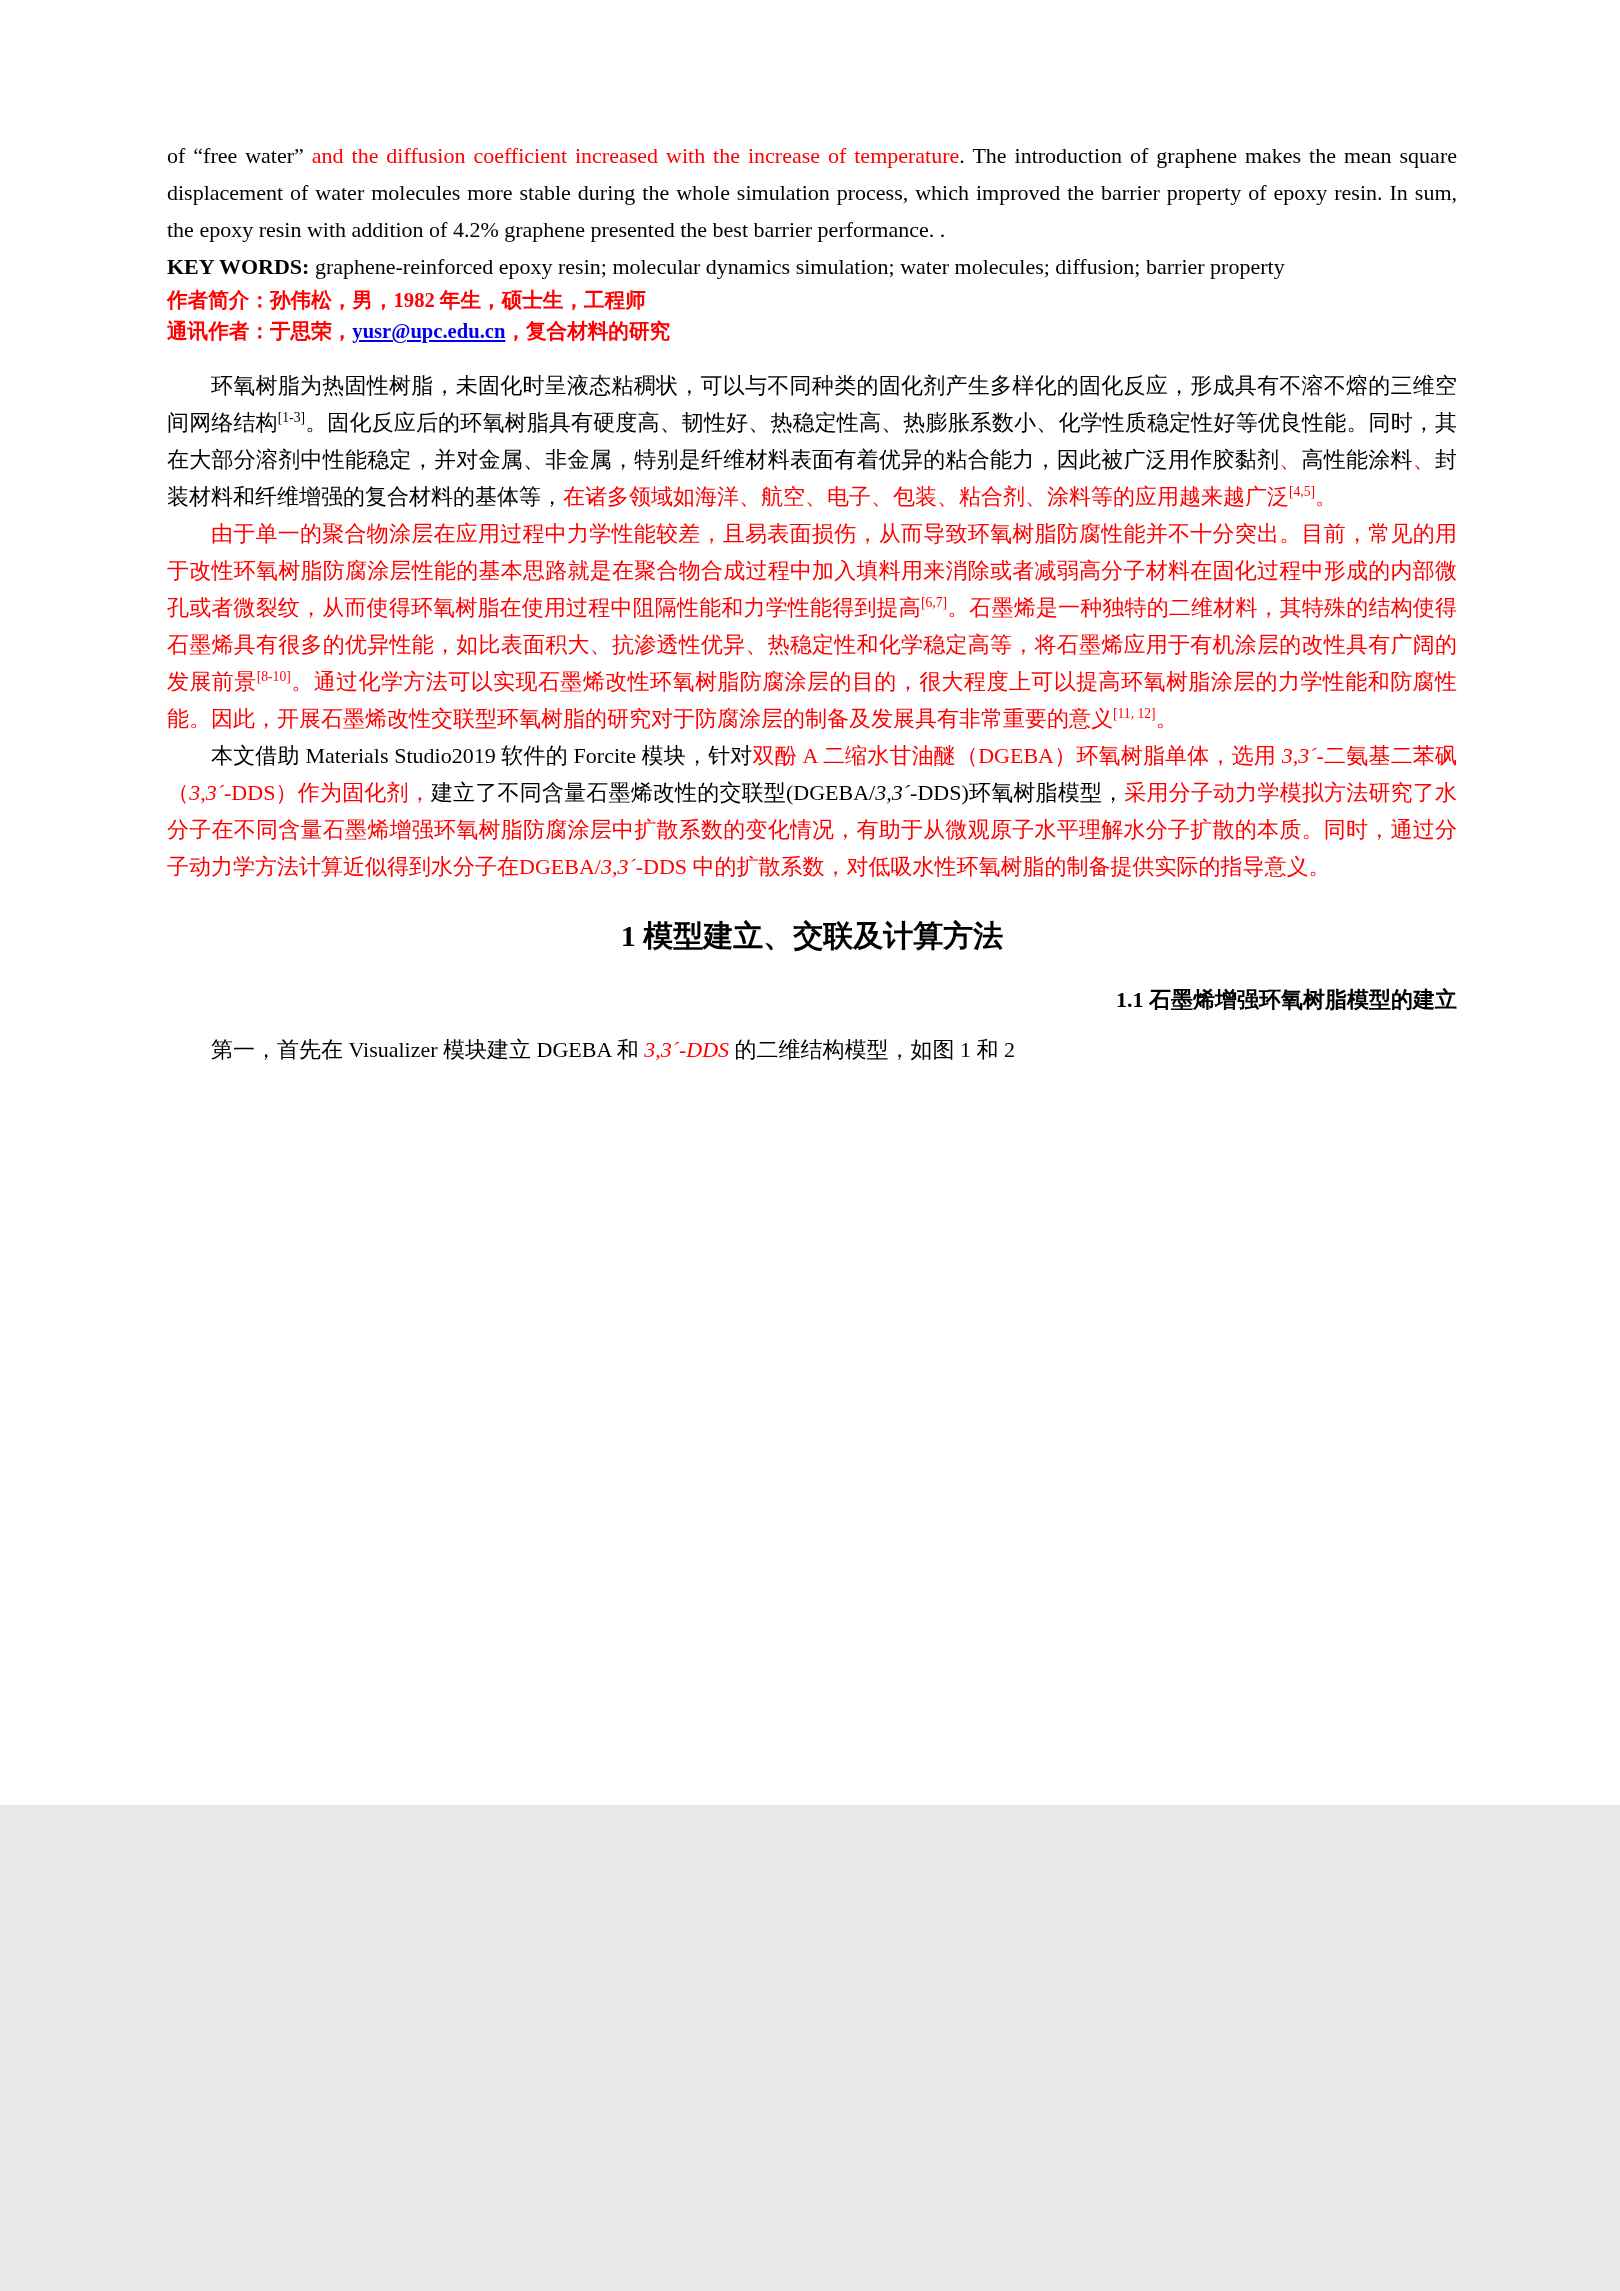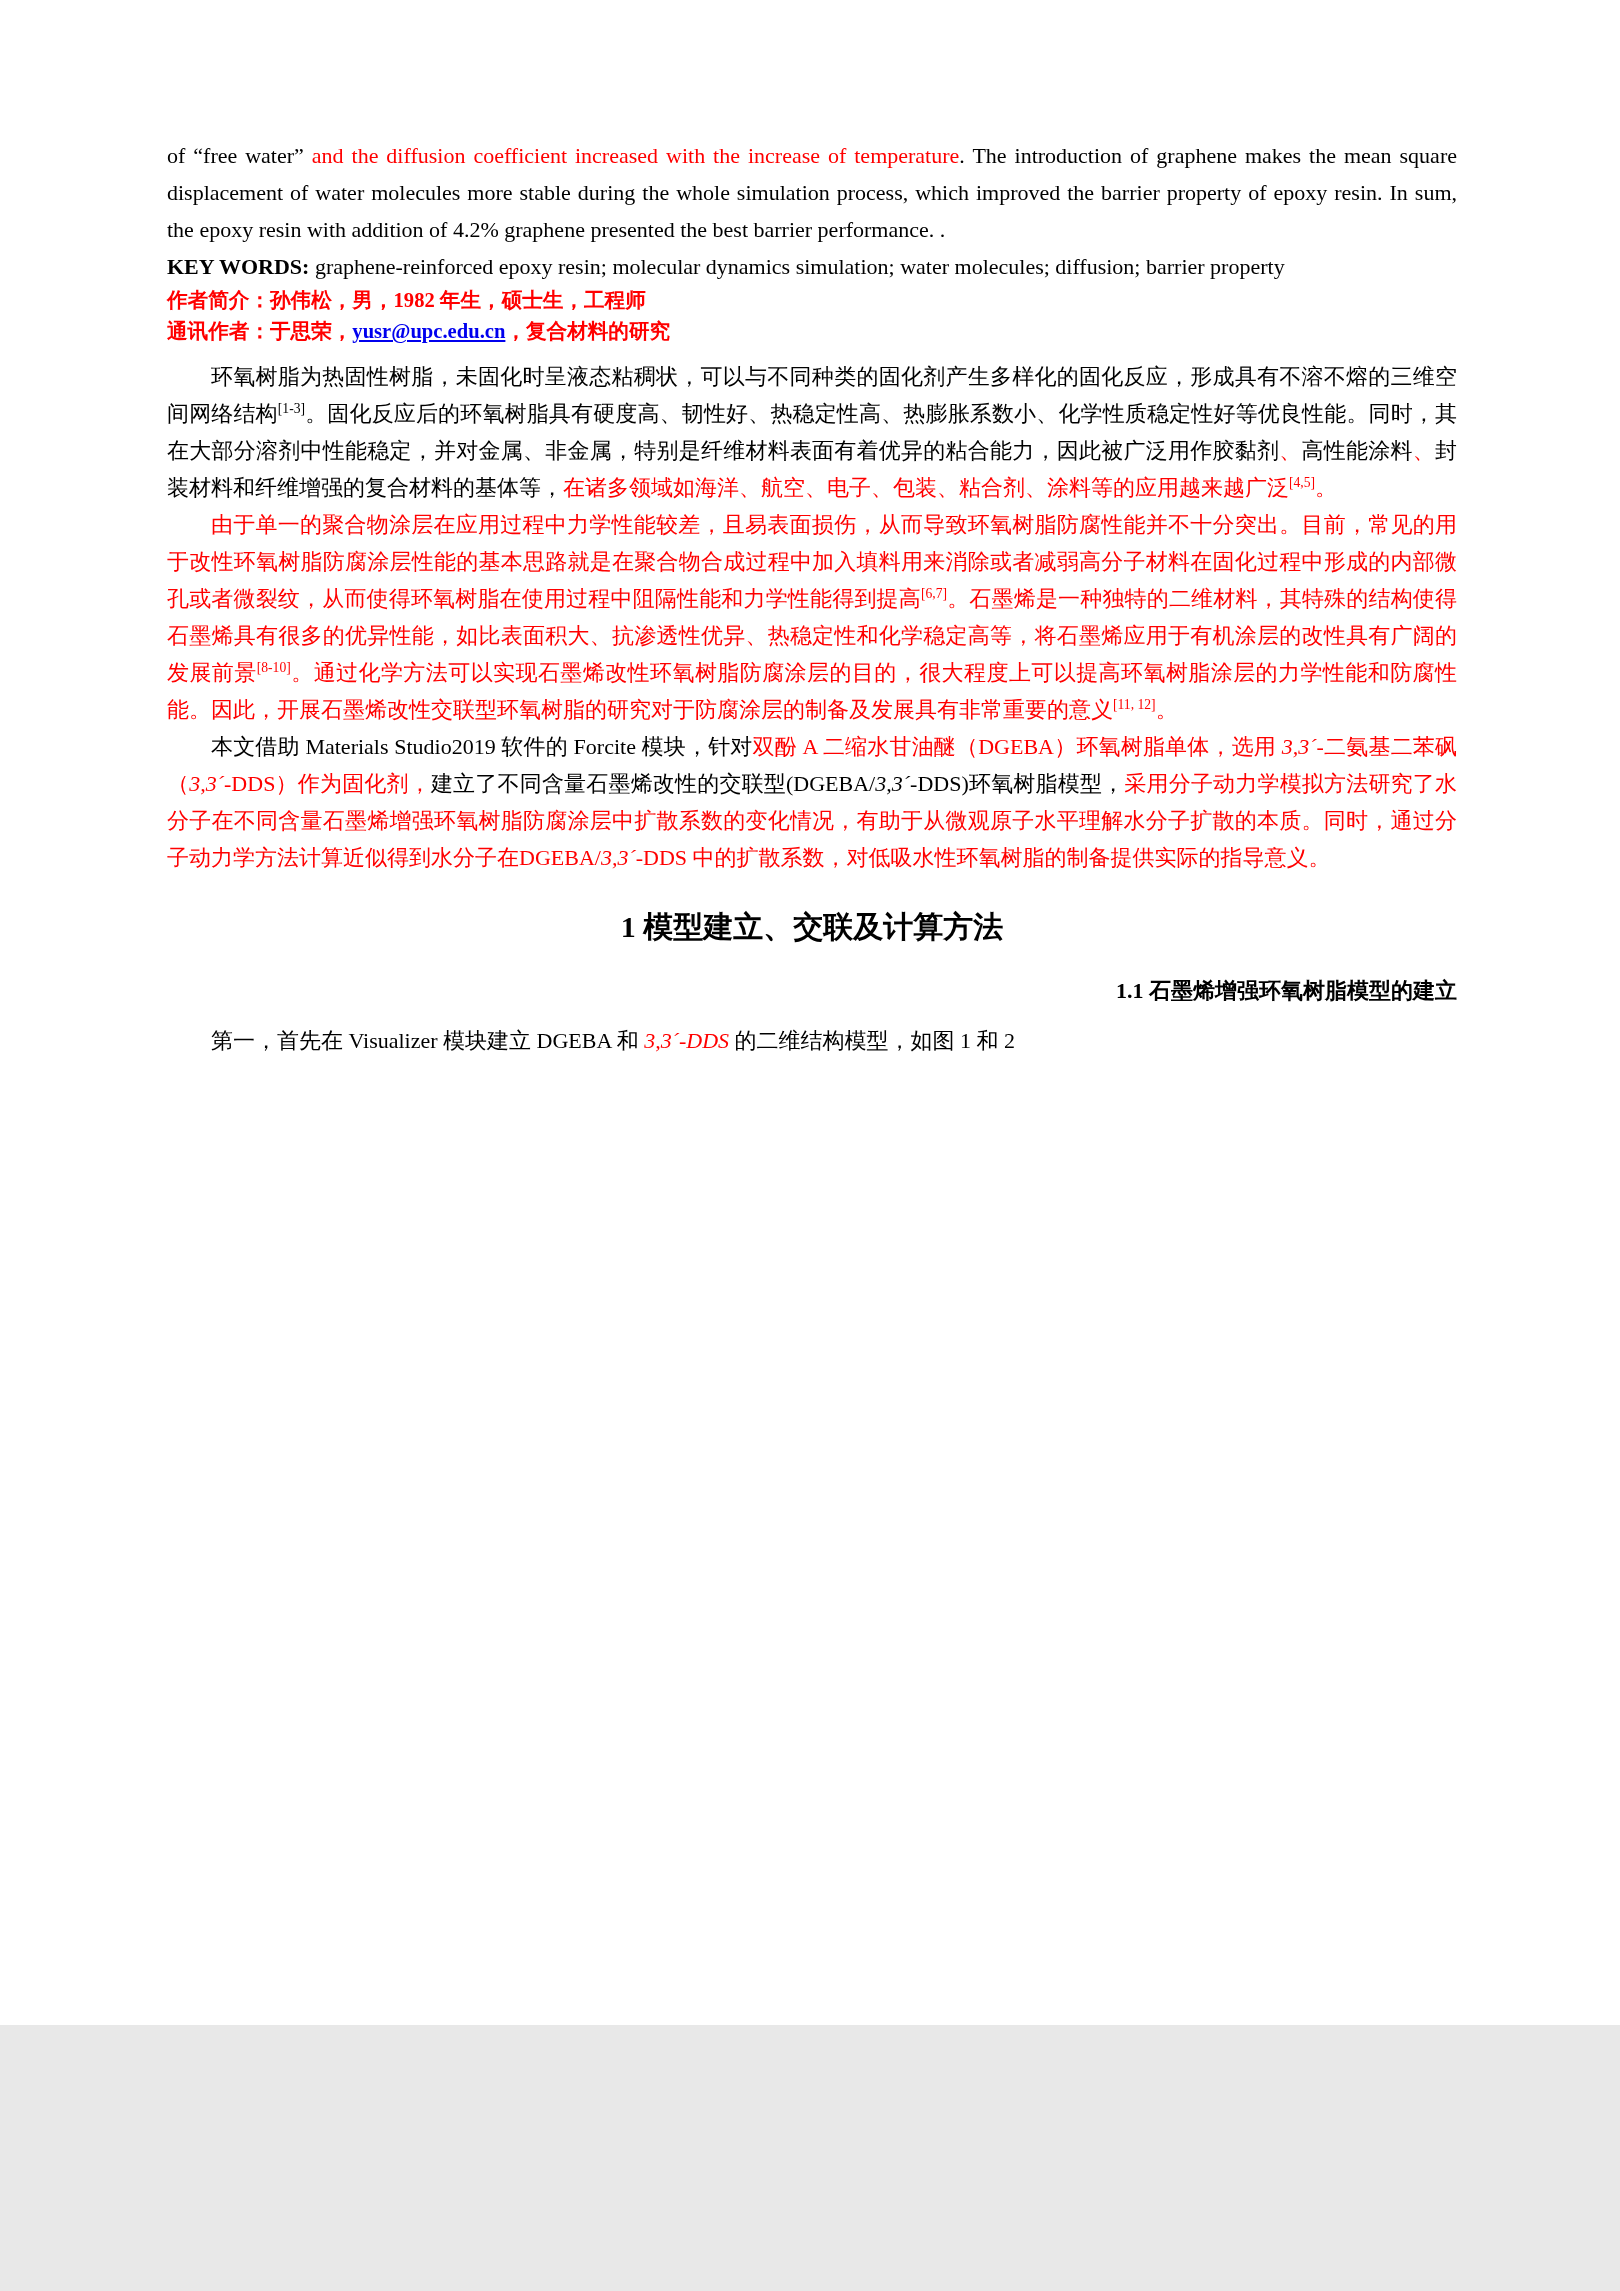--- a/index.html
+++ b/index.html
@@ -1,32 +1,32 @@
 <!DOCTYPE html>
 <html><head>
 <meta charset="utf-8">
 <style>
   html,body{margin:0;padding:0;background:#e8e8e8;}
   .page{
     position:relative;
-    width:1620px;height:2025px;
+    width:1620px;height:1805px;
     margin:0 auto;
     background:#ffffff;
     box-sizing:border-box;
     padding:137px 163px 0 167px;
     font-family:"Liberation Serif","DejaVu Serif",serif;
     font-size:22px;
     line-height:37px;
     color:#000000;
     overflow:hidden;
   }
   .blk{margin:0;text-align:justify;}
   p.blk{font-weight:normal;}
   .indent{text-indent:44px;}
-  .space-before{margin-top:11px;}
+  .space-before{margin-top:20px;}
   .meta{line-height:31px;font-size:20.6px;text-align:left;}
   h1.blk{
     font-size:30px;line-height:43px;font-weight:bold;
     margin:29px 0 23.5px 0;text-align:center;
   }
   h2.blk{
     font-size:22px;line-height:37px;font-weight:bold;
     margin:5.9px 0 13.7px 0;text-align:right;
   }
   .c-red{color:#ff0000;}

